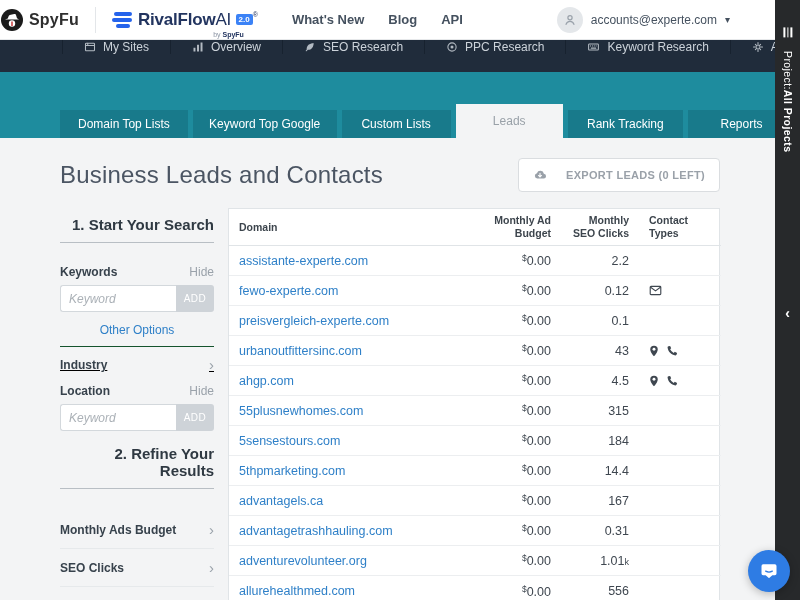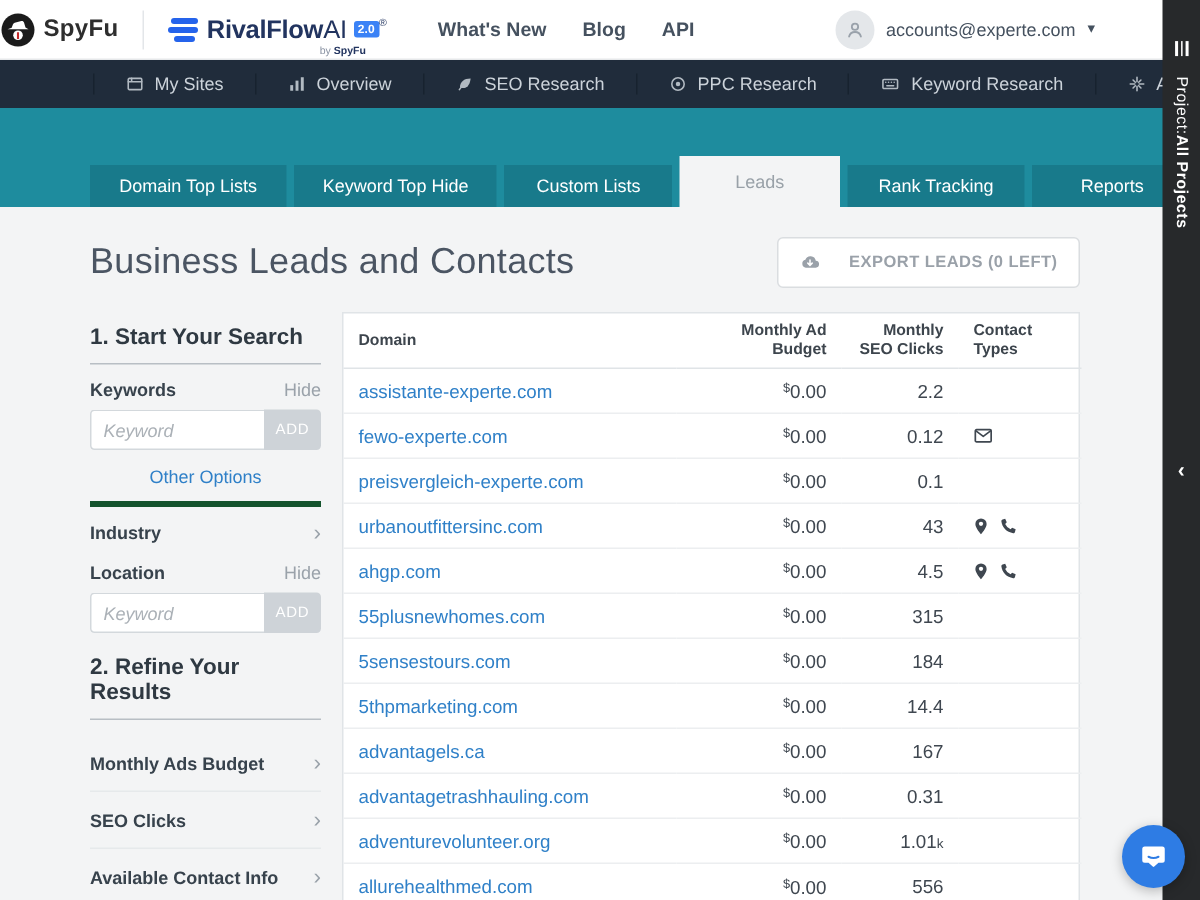--- a/index.html
+++ b/index.html
@@ -26,50 +26,50 @@
   .rf-by { position:absolute; right:14px; bottom:-8px; font-size:7px; color:#8a93a3; }
   .rf-by b { color:#22345f; }
   .top-links { display:flex; gap:24px; margin-left:34px; }
   .top-link { font-size:13px; font-weight:600; color:#45515f; text-decoration:none; cursor:pointer; }
   .account { margin-left:auto; margin-right:70px; display:flex; align-items:center; gap:8px; cursor:pointer; }
   .avatar { width:26px; height:26px; border-radius:50%; background:#e4e7ea; color:#9aa2ab; display:flex; align-items:center; justify-content:center; }
   .acct-mail { font-size:12px; color:#45515f; }
   .caret { font-size:10px; color:#45515f; }
 
   
-  .mainnav { height:32px; background:#202c3b; display:flex; align-items:center; padding-left:62px; position:relative; z-index:4; }
+  .mainnav { height:32px; background:#202c3b; display:flex; align-items:flex-start; padding-left:62px; position:relative; z-index:4; }
   .nav-item { display:flex; align-items:center; gap:7px; padding:0 21px; font-size:12px; color:#ccd3da; border-right:1px solid #17222f; cursor:pointer; white-space:nowrap; }
   .nav-item:first-child { border-left:1px solid #17222f; }
   .nav-item .ic { display:flex; opacity:.85; }
 
   
   .band { height:66px; background:#1e8c9e; display:flex; align-items:flex-end; padding-left:60px; position:relative; z-index:3; }
   .tab { height:28px; margin-right:5px; padding:0 26px; background:#187a8b; color:#fff; font-size:12px; display:flex; align-items:center; justify-content:center; cursor:pointer; min-width:107px; white-space:nowrap; }
   .tab.active { background:#f3f4f5; color:#99a1a8; height:34px; }
 
   
   .content { padding:20px 0 0 60px; position:relative; }
   .page-head { display:flex; align-items:center; width:660px; margin-bottom:16px; }
   .page-title { font-size:24px; font-weight:300; color:#4b5563; letter-spacing:.2px; }
   .export-btn { margin-left:auto; background:#fff; border:1px solid #dadde0; border-radius:4px; height:32px; padding:16px 14px; display:flex; align-items:center; gap:19px; font-size:11px; font-weight:700; color:#9aa1a9; letter-spacing:.3px; cursor:pointer; }
 
   .cols { display:flex; gap:14px; align-items:flex-start; }
 
   
   .sidebar { width:154px; padding-top:8px; }
-  .sec-title { font-size:15px; font-weight:700; color:#2f3942; padding-bottom:9px; border-bottom:1px solid #b8bec4; margin-bottom:10px; }
+  .sec-title { font-size:15px; font-weight:700; color:#2f3942; padding-bottom:9px; border-bottom:1px solid #b8bec4; margin-bottom:22px;text-align:right; }
   .lbl-row { display:flex; align-items:center; justify-content:space-between; margin:6px 0 6px; }
   .fld-label { font-size:12px; font-weight:700; color:#37424c; }
   .hide-link { font-size:12px; color:#9aa2aa; cursor:pointer; }
   .in-grp { display:flex; }
   .in-grp input { flex:1; min-width:0; height:27px; border:1px solid #d3d8dc; border-right:none; border-radius:3px 0 0 3px; padding:0 8px; font-size:12px; font-style:italic; color:#55606a; background:#fff; outline:none; }
   .in-grp input::placeholder { color:#abb1b7; font-style:italic; }
   .add-btn { width:38px; height:27px; background:#ced3d8; border:none; border-radius:0 3px 3px 0; color:#fff; font-size:10px; font-weight:400; letter-spacing:.5px; cursor:pointer; }
   .other-opts { text-align:center; font-size:12px; color:#2f80c8; margin:11px 0 9px; cursor:pointer; }
-  .side-row { display:flex; align-items:flex-start; justify-content:space-between; padding:10px 0; border-top:4px solid #14532d; cursor:pointer; }
+  .side-row { display:flex; align-items:flex-end; justify-content:space-between; padding:10px 0; border-top:1px solid #14532d; cursor:pointer;text-decoration:underline; }
   .side-row .fld-label { cursor:pointer; }
   .chev { color:#9aa2aa; font-size:15px; line-height:1; }
   .sec2 { margin-top:14px; }
   .filter-row { display:flex; align-items:center; justify-content:space-between; padding:11px 0; border-bottom:1px solid #e6e9eb; cursor:pointer; }
   .filter-row:last-child { border-bottom:none; }
 
   
   .card { width:492px; background:#fff; border:1px solid #e0e4e7; }
   table { width:100%; border-collapse:collapse; table-layout:fixed; }
   th { font-size:10.5px; font-weight:700; color:#3d454d; padding:5px 10px; text-align:left; vertical-align:middle; line-height:1.25; }
@@ -199,21 +199,21 @@
           <path d="M8 2v4M8 10v4M2 8h4M10 8h4M4.5 4.5l2 2M9.5 9.5l2 2M11.5 4.5l-2 2M6.5 9.5l-2 2"></path>
         </svg>
       </span>
     <span>AI Tools</span>
   </div>
 
 </nav>
 
 <div class="band">
   <div class="tab">Domain Top Lists</div>
-  <div class="tab">Keyword Top Hide</div>
+  <div class="tab">Keyword Top Google</div>
   <div class="tab">Custom Lists</div>
   <div class="tab active">Leads</div>
   <div class="tab">Rank Tracking</div>
   <div class="tab">Reports</div>
 </div>
 
 <main class="content">
   <div class="page-head">
     <h1 class="page-title">Business Leads and Contacts</h1>
     <button class="export-btn">

